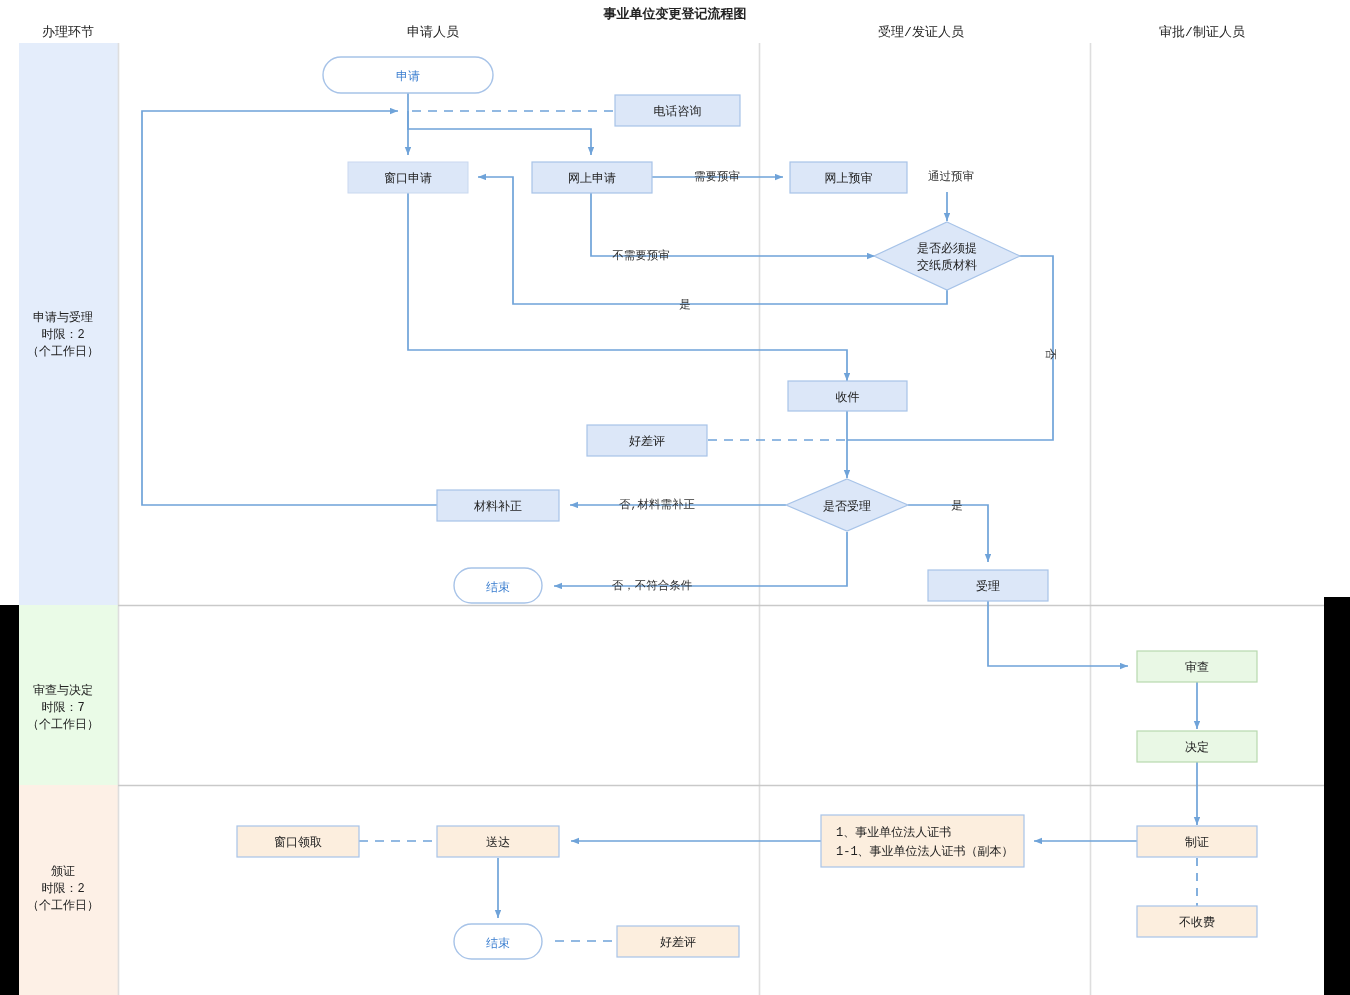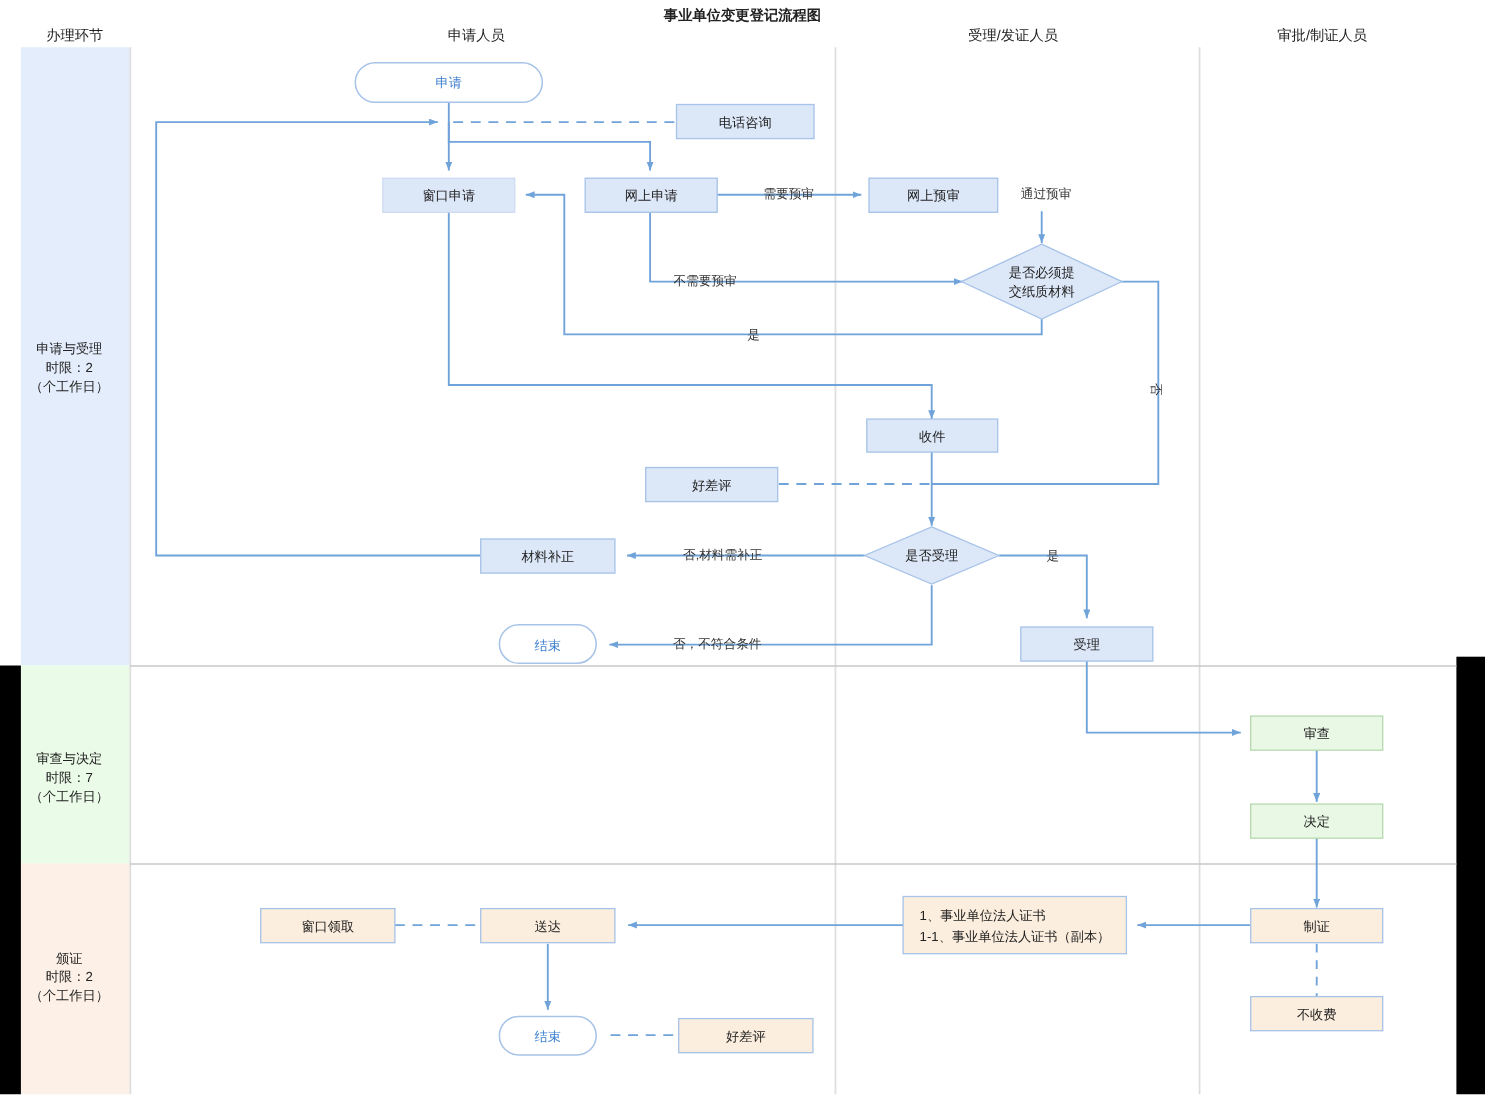--- a/index.html
+++ b/index.html
@@ -1,18 +1,18 @@
 <!DOCTYPE html>
 <html><head>
 <meta charset="utf-8">
 <style>
   html,body{margin:0;padding:0;background:#fff;}
   body{width:1350px;height:995px;overflow:hidden;
        font-family:"Liberation Sans","DejaVu Sans",sans-serif;}
-  #stage{position:relative;width:1350px;height:703px;}
+  #stage{position:relative;width:1350px;height:703px;font-family:Liberation Mono, monospace;}
   svg{position:absolute;left:0;top:0;}
   .ttl{font-size:13px;font-weight:bold;fill:#222;}
   .hdr{font-size:13px;fill:#222;}
   .nodetxt{font-size:12px;fill:#222;}
   .nodetxt-blue{font-size:12px;fill:#3c7fd0;}
   .edgetxt{font-size:11.5px;fill:#333;}
   .lanetxt{font-size:12px;fill:#222;}
   .listtxt{font-size:12px;fill:#222;}
 </style>
 </head>

